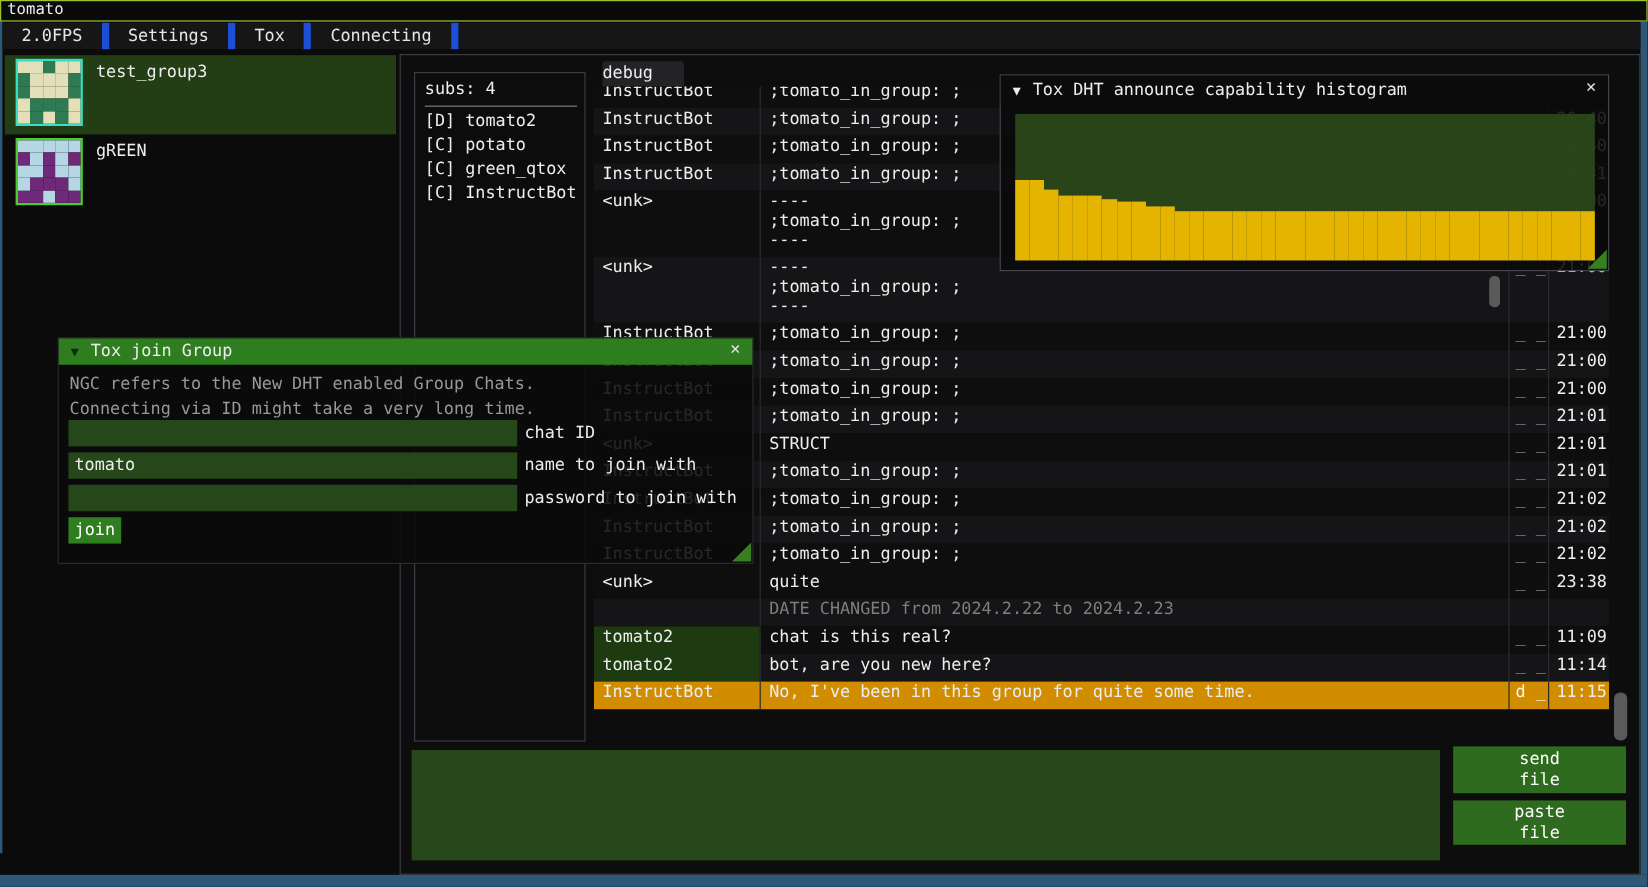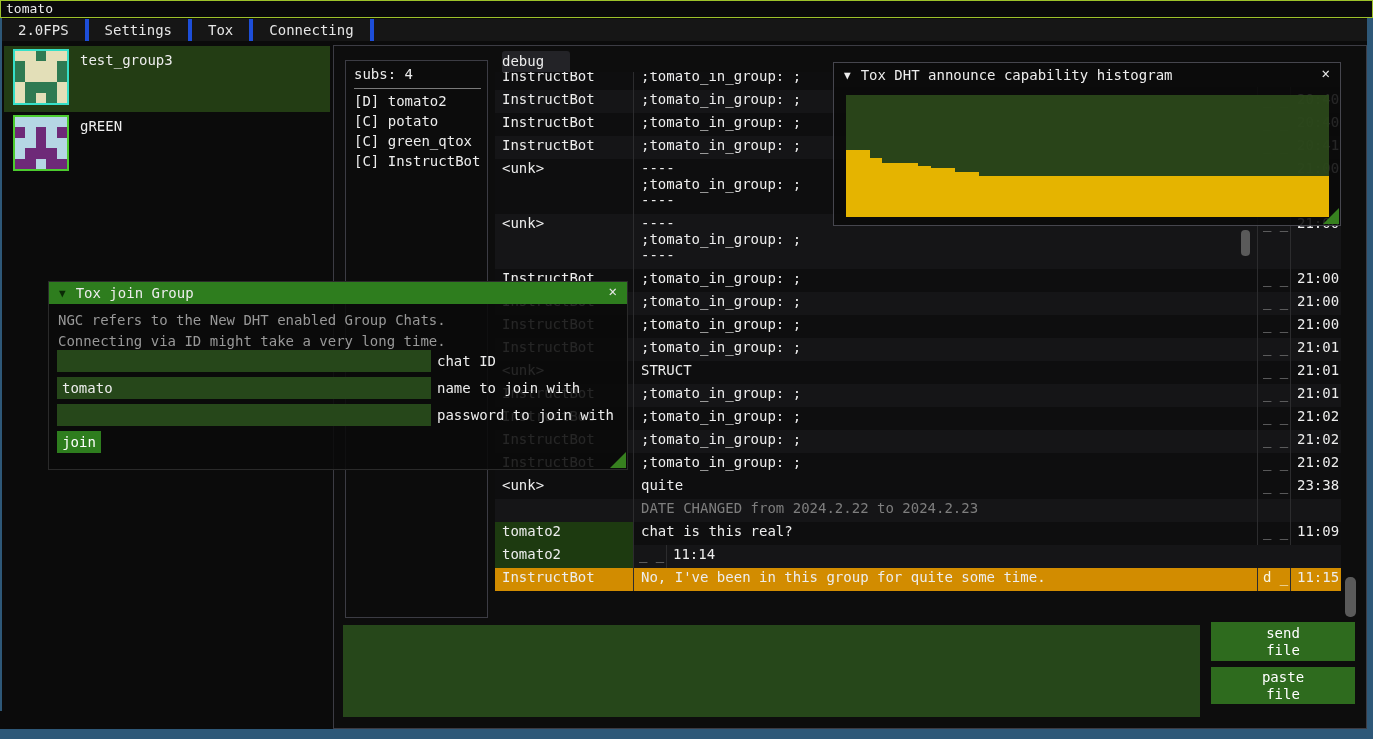--- a/index.html
+++ b/index.html
@@ -9,21 +9,21 @@
 
   
   #frame-left  { left:0; top:18; width:2px;  height:711px; background:#2e5878; }
   #frame-right { left:1367px; top:18px; width:6px; height:711px; background:#2e5878; }
   #frame-bottom{ left:0; top:729px; width:1373px; height:10px; background:#2e5878; }
 
   #title-bar { left:0; top:0; width:1373px; height:18px; background:#0a0a0a;
     border:1px solid #9dc22a; line-height:16px; padding-left:5px; font-size:13px; }
 
   #menu-bar { left:2px; top:19px; width:1365px; height:22px; background:#161616; display:flex; }
-  .menu-item { padding:0 16px; line-height:22px; border-right:4px solid #1d4ed8; color:#e6e6e6; }
+  .menu-item { padding:0 16px; line-height:22px; border-right:6px solid #1d4ed8; color:#e6e6e6; }
 
   
   .group-row { left:4px; width:326px; }
   .group-avatar { position:absolute; left:9px; top:3px; width:56px; height:56px;
     display:grid; grid-template-columns:repeat(5,1fr); grid-template-rows:repeat(5,1fr); }
   .group-label { position:absolute; left:76px; top:6px; }
 
   
   #subs-panel { left:345px; top:60px; width:143px; height:558px; background:#0c0c0c;
     border:1px solid #3c3c44; }
@@ -283,20 +283,21 @@
         <div class="cell-time"></div>
       </div>
       <div class="chat-row row-even" style="height: 23px;">
         <div class="cell-name name-green">tomato2</div>
         <div class="cell-msg">chat is this real?</div>
         <div class="cell-flags">_ _</div>
         <div class="cell-time">11:09</div>
       </div>
       <div class="chat-row row-odd" style="height: 23px;">
         <div class="cell-name name-green">tomato2</div>
+        <div class="cell-msg">bot, are you new here?</div>
         <div class="cell-flags">_ _</div>
         <div class="cell-time">11:14</div>
       </div>
       <div class="chat-row row-even row-orange" style="height: 23px;">
         <div class="cell-name">InstructBot</div>
         <div class="cell-msg">No, I've been in this group for quite some time.</div>
         <div class="cell-flags">d _</div>
         <div class="cell-time">11:15</div>
       </div>
     </div>

